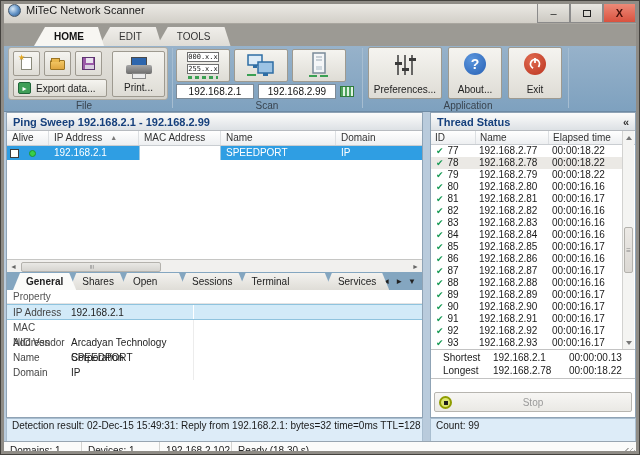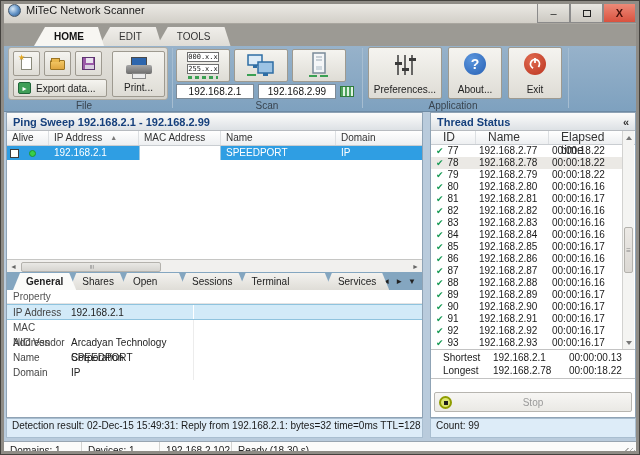--- a/index.html
+++ b/index.html
@@ -113,21 +113,21 @@
   .ph0 { width:62px; padding-left:6px; } .ph1 { flex:1; padding-left:2px; }
   .prop-body { flex:1; background:#fff; }
   .prow { height:15px; display:flex; font-size:10px; color:#222; position:relative; }
   .prow .pc0 { width:62px; padding-left:6px; line-height:15px; color:#444; }
   .prow .pc1 { width:125px; padding-left:2px; line-height:15px; border-right:1px solid #ececec; }
   .prow.psel { background:#d2eaf8; border-top:1px solid #8fc3de; border-bottom:1px solid #8fc3de; height:16px; }
   .prow.psel .pc1 { border-right:1px solid #fff; }
 
   
   .t-colheader { height:14px; display:flex; background:linear-gradient(#ffffff,#edeff1); border-bottom:1px solid #c9cdd1; flex:none; padding-right:12px; }
-  .thc { font-size:12px; color:#333; padding-left:12px; line-height:13px; border-right:1px solid #dcdfe2; }
+  .thc { font-size:10px; color:#333; padding-left:4px; line-height:13px; border-right:1px solid #dcdfe2; }
   .tc0 { width:45px; } .tc1 { width:73px; } .tc2 { flex:1; border-right:none; }
   .t-rows { height:204px; flex:none; padding-right:12px; }
   .trow { height:12px; display:flex; font-size:10px; color:#1a1a1a; }
   .trow.hl { background:#ebe9e5; }
   .tr-id { width:45px; display:flex; line-height:12px; }
   .chk { color:#169a54; font-size:9px; margin:0 4px 0 5px; line-height:12px; }
   .tr-name { width:73px; line-height:12px; padding-left:3px; }
   .tr-el { flex:1; line-height:12px; padding-left:3px; }
   .t-summary { border-top:1px solid #c3c3c3; border-bottom:1px solid #c3c3c3; flex:none; padding:1px 0; }
   .srow { height:13px; display:flex; font-size:10px; color:#1a1a1a; }
@@ -144,21 +144,21 @@
 
   .stop-row { margin-top:auto; padding:3px 3px 5px 3px; flex:none; }
   .stop-btn { width:100%; height:20px; background:linear-gradient(#f7f6f4,#eae9e5); border:1px solid #b7b5b0; border-radius:2px;
     display:flex; align-items:center; }
   .stop-icon { width:13px; height:13px; border-radius:50%; background:#dce670; border:2px solid #8f9c00; margin-left:4px; position:relative; }
   .stop-icon:after { content:""; position:absolute; left:3px; top:3px; width:4px; height:4px; background:#1c1c1c; }
   .stop-label { flex:1; text-align:center; font-size:10px; color:#9a9a9a; margin-right:17px; }
 
   
   .bottom-strip { height:15px; position:relative; }
-  .strip-cell { position:absolute; top:0; height:20px; background:#ddecf8; border:1px solid #a9bed0; font-size:10px; color:#1a1a1a;
+  .strip-cell { position:absolute; top:0; height:32px; background:#ddecf8; border:1px solid #a9bed0; font-size:10px; color:#1a1a1a;
     line-height:13px; padding-left:5px; white-space:nowrap; overflow:hidden; }
   .strip-left { left:2px; width:417px; }
   .strip-right { left:426px; width:206px; }
 
   .statusbar { height:18px; background:#fbfbfa; border-top:1px solid #98a5b1; display:flex; font-size:10px; color:#222; position:relative;margin-top:8px; }
   .sb-sec { border-right:1px solid #d4d4d2; line-height:17px; padding-left:6px; }
   .sb0 { width:78px; } .sb1 { width:78px; } .sb2 { width:72px; text-align:right; padding-right:6px; }
   .sb3 { flex:1; border-right:none; }
   .grip { position:absolute; right:1px; bottom:1px; width:10px; height:10px;
     background:repeating-linear-gradient(135deg, transparent 0 2px, #b0b0ae 2px 3px); }
@@ -272,21 +272,21 @@
       </div>
       <div class="rbtn bigbtn" style="left:504px; top:1px; width:54px; height:52px;">
         <span class="pwr-icon">
           <svg width="14" height="14" viewBox="0 0 14 14">
             <circle cx="7" cy="7" r="4.5" fill="none" stroke="#fff" stroke-width="1.8" stroke-dasharray="22 7" transform="rotate(115 7 7)"></circle>
             <line x1="7" y1="1" x2="7" y2="6" stroke="#fff" stroke-width="1.8"></line>
           </svg>
         </span>
         <span class="blabel">Exit</span>
       </div>
-      <div class="rglabel" style="left:352px; width:194px;">Application</div>
+      <div class="rglabel" style="left:367px; width:194px;">Application</div>
       <div class="rsep" style="left:564px;"></div>
     </div>
 
     <div class="content">
 
       <div class="panel left-panel">
         <div class="panel-header">
           <span>Ping Sweep 192.168.2.1 - 192.168.2.99</span>
         </div>
         <div class="m-colheader">

